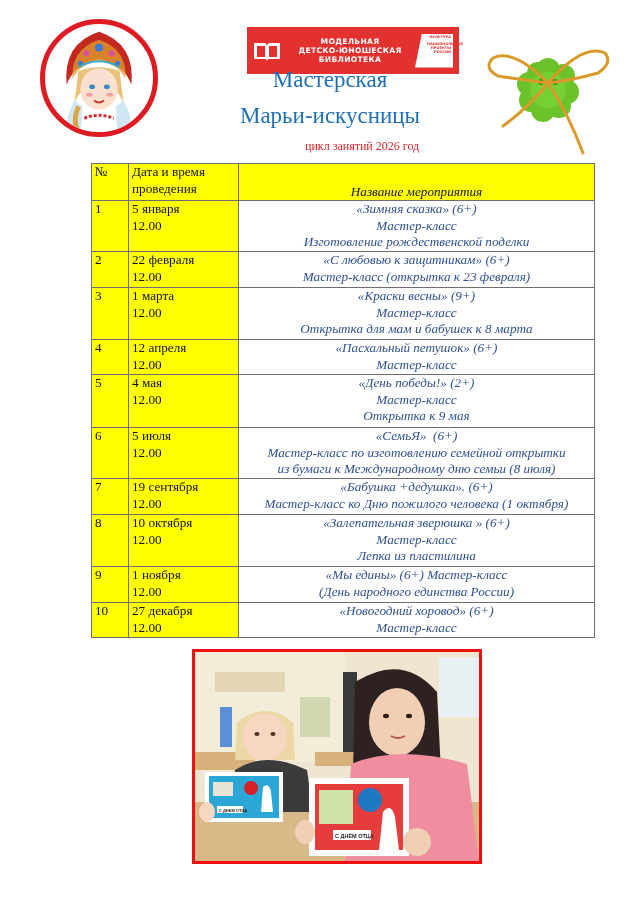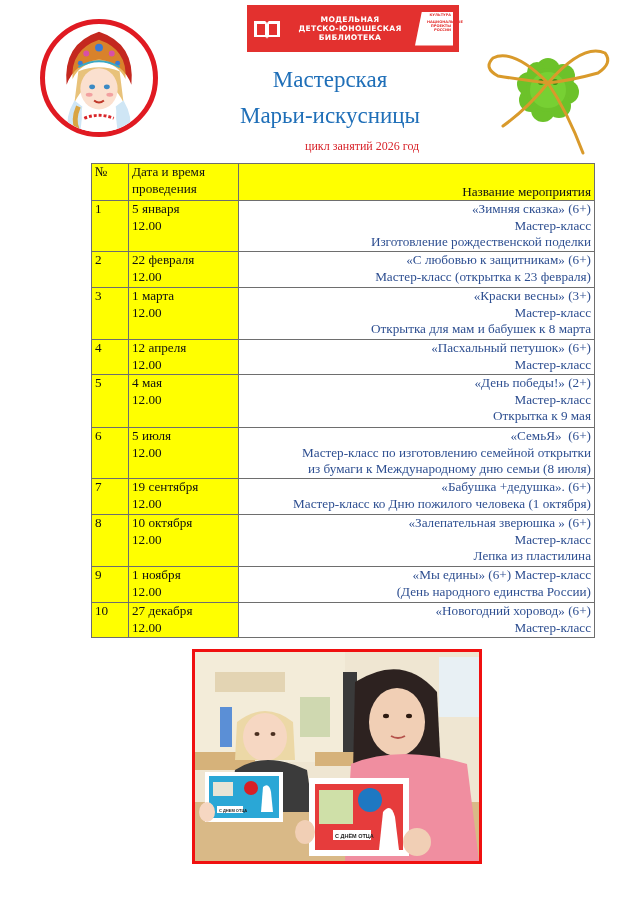--- a/index.html
+++ b/index.html
@@ -4,21 +4,21 @@
 <style>
   html, body { margin: 0; padding: 0; background: #ffffff; }
   body { width: 640px; height: 905px; position: relative; overflow: hidden; font-family: "Liberation Serif", serif; }
 
   
   .emblem-left { position: absolute; left: 40px; top: 19px; width: 118px; height: 118px; border-radius: 50%;
     border: 5px solid #e01a22; background: #fff; box-sizing: border-box; overflow: hidden; }
   .emblem-left svg { width: 100%; height: 100%; display: block; }
 
   
-  .logo { position: absolute; left: 247px; top: 5px; width: 212px; height: 47px; background: #e3312f;
+  .logo { position: absolute; left: 247px; top: 27px; width: 212px; height: 47px; background: #e3312f;
     display: flex; align-items: center; box-sizing: border-box; padding: 0 6px; }
   .logo-book { width: 28px; height: 22px; margin-right: 6px; flex: none; }
   .logo-text { color: #fff; font-family: "DejaVu Sans", sans-serif; font-size: 7.6px; font-weight: bold; line-height: 9px; text-align: center; letter-spacing: 0.3px; flex: 1; }
   .logo-badge { flex: none; width: 40px; height: 34px; position: relative; }
   .logo-badge .flag { position: absolute; right: 0; top: 0; width: 38px; height: 34px; background: #fff;
     clip-path: polygon(18% 0, 100% 0, 100% 100%, 0 100%); }
   .logo-badge .badge-top { position: absolute; right: 2px; top: 1px; font-family: "DejaVu Sans", sans-serif; font-size: 3.5px; color: #e3312f; font-weight: bold; }
   .logo-badge .badge-main { position: absolute; right: 2px; top: 8px; width: 24px; font-family: "DejaVu Sans", sans-serif; font-size: 3.6px; line-height: 4.2px; color: #e3312f; text-align: right; font-weight: bold; }
 
   
@@ -28,21 +28,21 @@
 
   
   .emblem-right { position: absolute; left: 473px; top: 28px; width: 145px; height: 130px; }
   .emblem-right svg { width: 100%; height: 100%; display: block; }
 
   
   .schedule { position: absolute; left: 91px; top: 163px; border-collapse: collapse; width: 504px; table-layout: fixed; }
   .schedule td, .schedule th { border: 1px solid #6e6e6e; padding: 0 3px; font-size: 13.2px; line-height: 16.5px; font-weight: normal; vertical-align: top; }
   .schedule .c-num { width: 30px; background: #ffff00; color: #111; text-align: left; }
   .schedule .c-date { width: 103px; background: #ffff00; color: #111; text-align: left; }
-  .schedule .c-name { background: #ffffff; color: #2e4f91; text-align: right; }
+  .schedule .c-name { background: #ffffff; color: #2e4f91; text-align: center; font-style: italic; }
   .schedule thead th { background: #ffff00; color: #111; }
   .schedule thead th.c-name { vertical-align: bottom; color: #111; background: #ffff00; }
   .line { display: block; white-space: nowrap; }
 
   
   .photo { position: absolute; left: 192px; top: 649px; width: 290px; height: 215px; border: 3px solid #f01010; box-sizing: border-box; overflow: hidden; }
   .photo svg { width: 100%; height: 100%; display: block; }
 </style>
 </head>
 <body>
@@ -157,21 +157,21 @@
           <span class="line">Мастер-класс (открытка к 23 февраля)</span>
         </td>
     </tr>
     <tr style="height:52px;">
       <td class="c-num">3</td>
       <td class="c-date">
           <span class="line">1 марта</span>
           <span class="line">12.00</span>
         </td>
       <td class="c-name">
-          <span class="line">«Краски весны» (3+)</span>
+          <span class="line">«Краски весны» (9+)</span>
           <span class="line">Мастер-класс</span>
           <span class="line">Открытка для мам и бабушек к 8 марта</span>
         </td>
     </tr>
     <tr style="height:35px;">
       <td class="c-num">4</td>
       <td class="c-date">
           <span class="line">12 апреля</span>
           <span class="line">12.00</span>
         </td>

